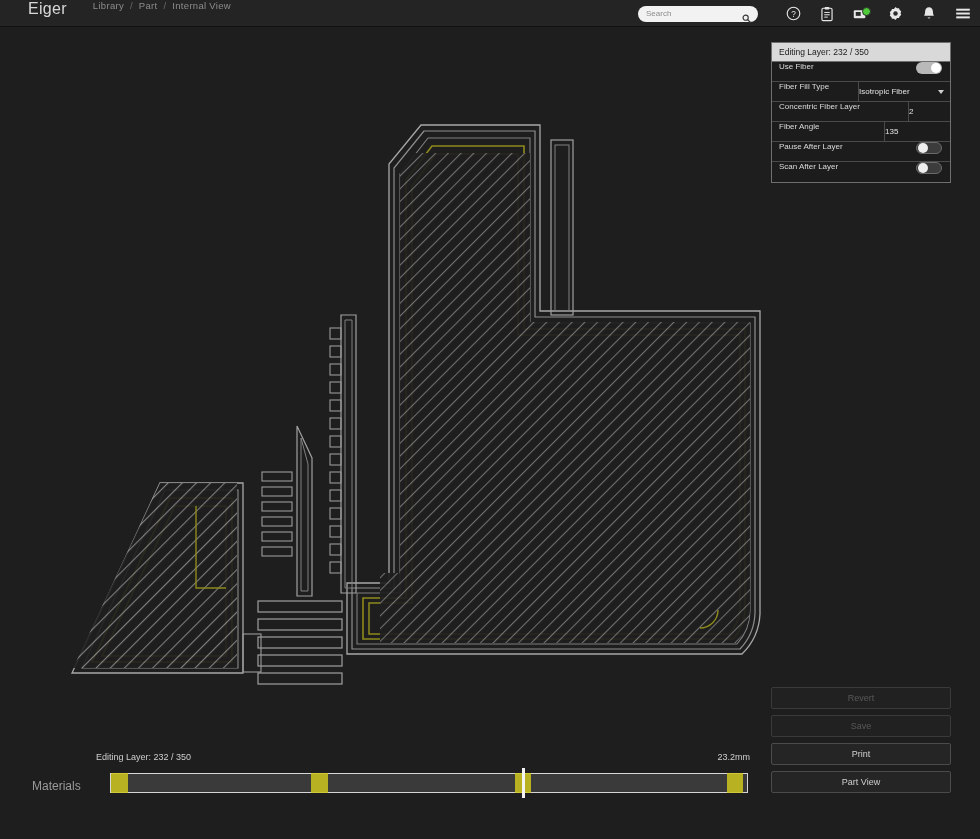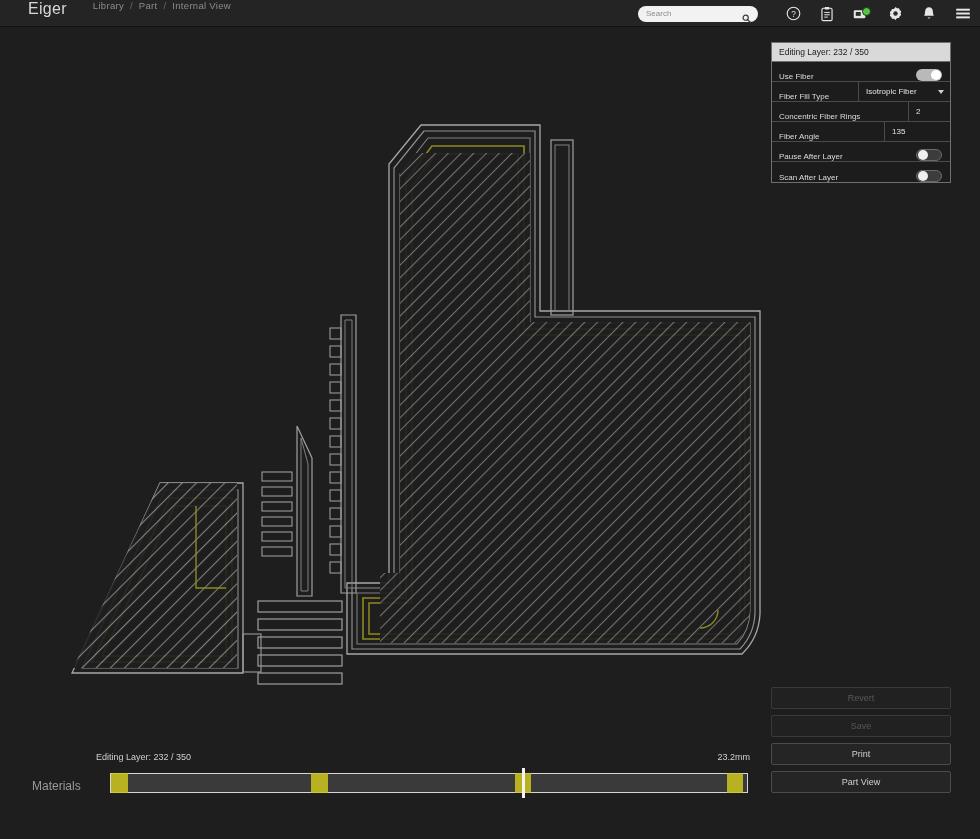--- a/index.html
+++ b/index.html
@@ -108,28 +108,28 @@
   
   .rpanel {
     position: absolute; left: 771px; top: 42px; width: 180px;
     border: 1px solid #6f6f6f; background: #1c1c1c;
   }
   .rp-head {
     background: #d9d9d9; color: #1a1a1a; font-size: 8.5px;
     padding: 4px 7px; border-bottom: 1px solid #6f6f6f;
   }
   .rp-row {
-    display: flex; align-items: flex-end; height: 20px;
+    display: flex; align-items: flex-start; height: 20px;
     border-bottom: 1px solid #4a4a4a; font-size: 8px; color: #dcdcdc;
   }
   .rp-row:last-child { border-bottom: 0; }
   .rp-label { flex: 1; padding-left: 7px; }
   .rp-val {
     width: 66px; height: 100%; display: flex; align-items: center;
-    padding-left: 7px; border-left: 1px solid #4a4a4a; color: #e2e2e2; position: relative;
+    border-left: 1px solid #4a4a4a; color: #e2e2e2; position: relative;
   }
   .rp-val.wide { width: 92px; }
   .rp-val .caret {
     position: absolute; right: 6px; top: 50%; transform: translateY(-50%);
     width: 0; height: 0; border-left: 3px solid transparent;
     border-right: 3px solid transparent; border-top: 4px solid #d0d0d0;
   }
   .toggle {
     width: 26px; height: 12px; border-radius: 6px; margin-right: 8px;
     position: relative; flex-shrink: 0; cursor: pointer;
@@ -459,21 +459,21 @@
 
     <div class="rp-row">
       <span class="rp-label">Fiber Fill Type</span>
       <span class="rp-val wide">
         <span>Isotropic Fiber</span>
         <span class="caret"></span>
       </span>
     </div>
 
     <div class="rp-row">
-      <span class="rp-label">Concentric Fiber Rings</span>
+      <span class="rp-label">Concentric Fiber Layer</span>
       <span class="rp-val" style="width:42px">2</span>
     </div>
 
 
     <div class="rp-row">
       <span class="rp-label">Fiber Angle</span>
       <span class="rp-val">135</span>
     </div>
 
     <div class="rp-row">

